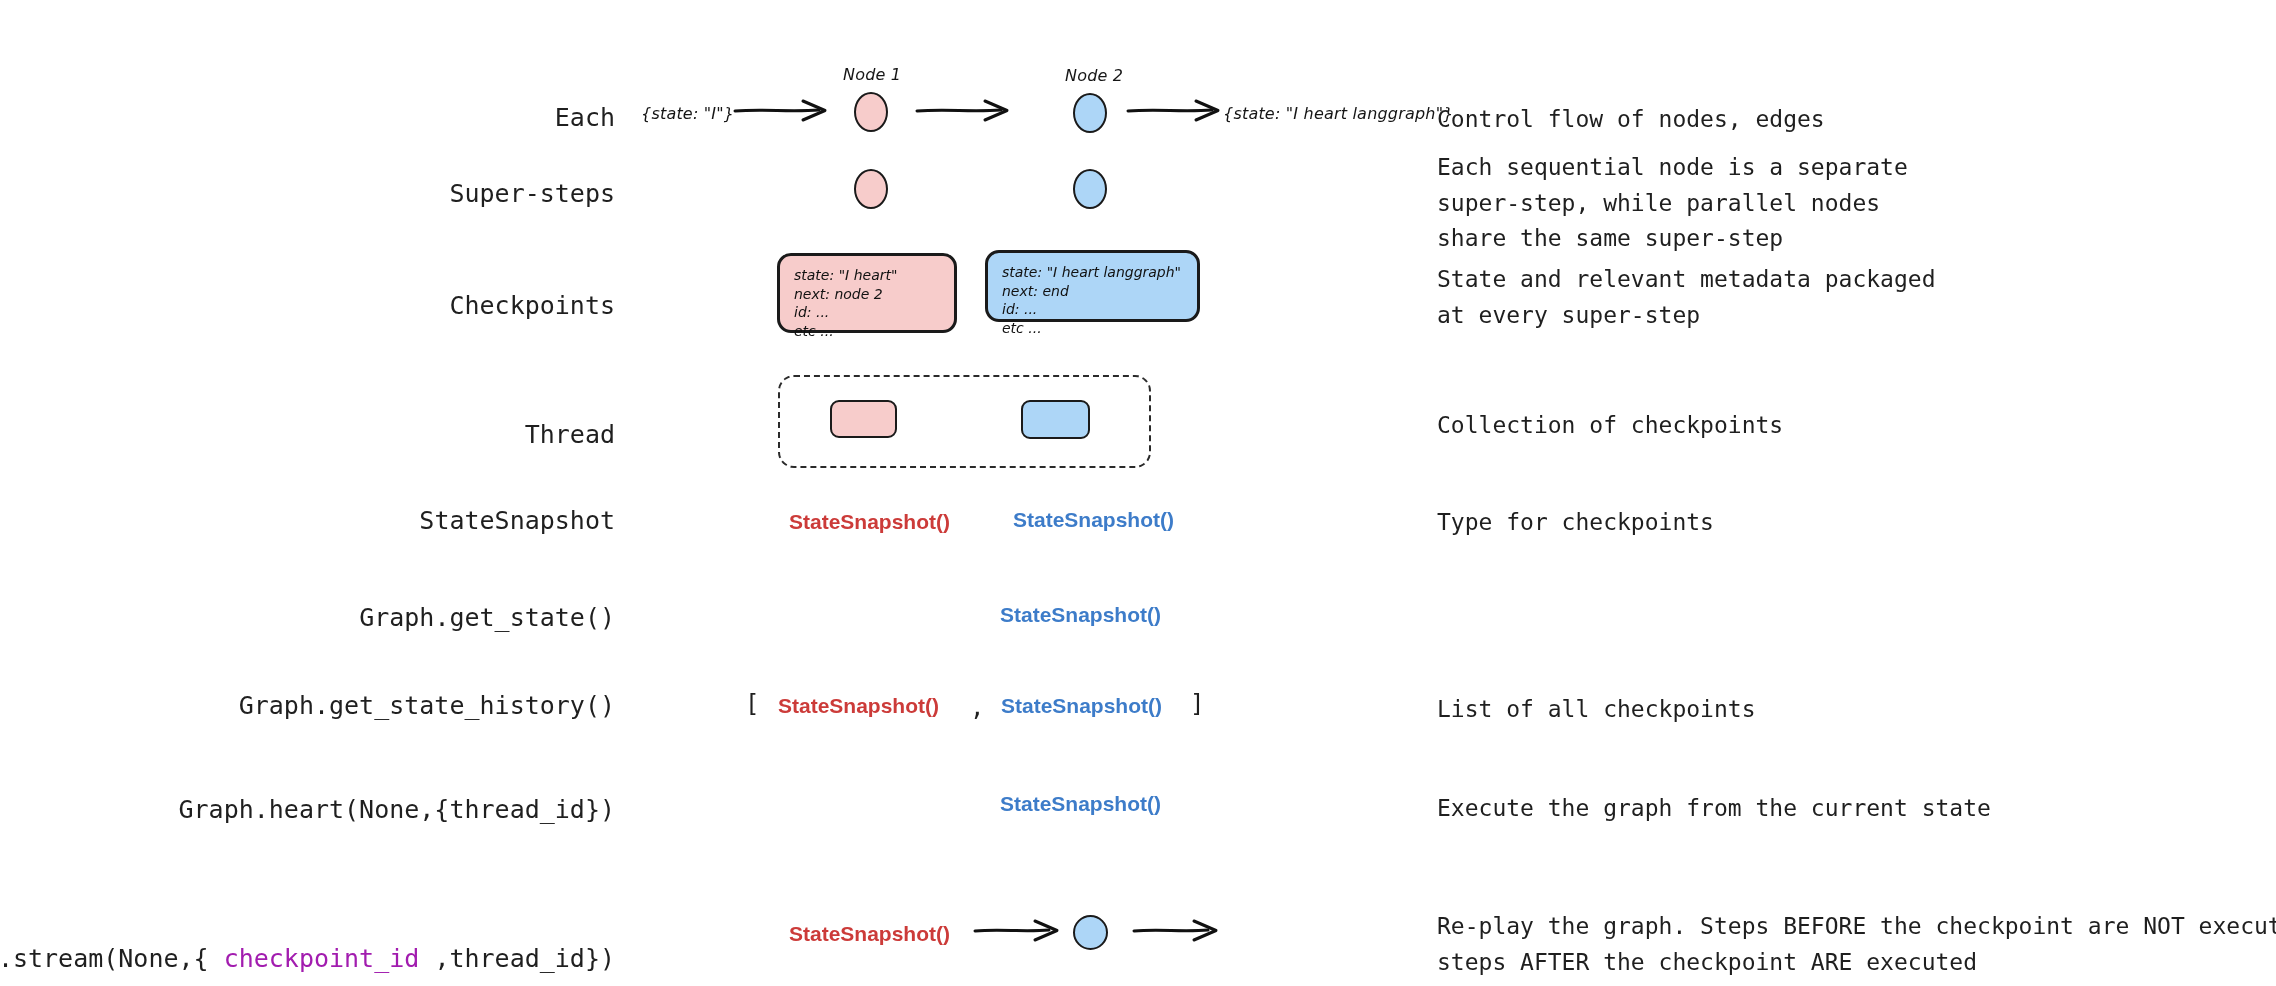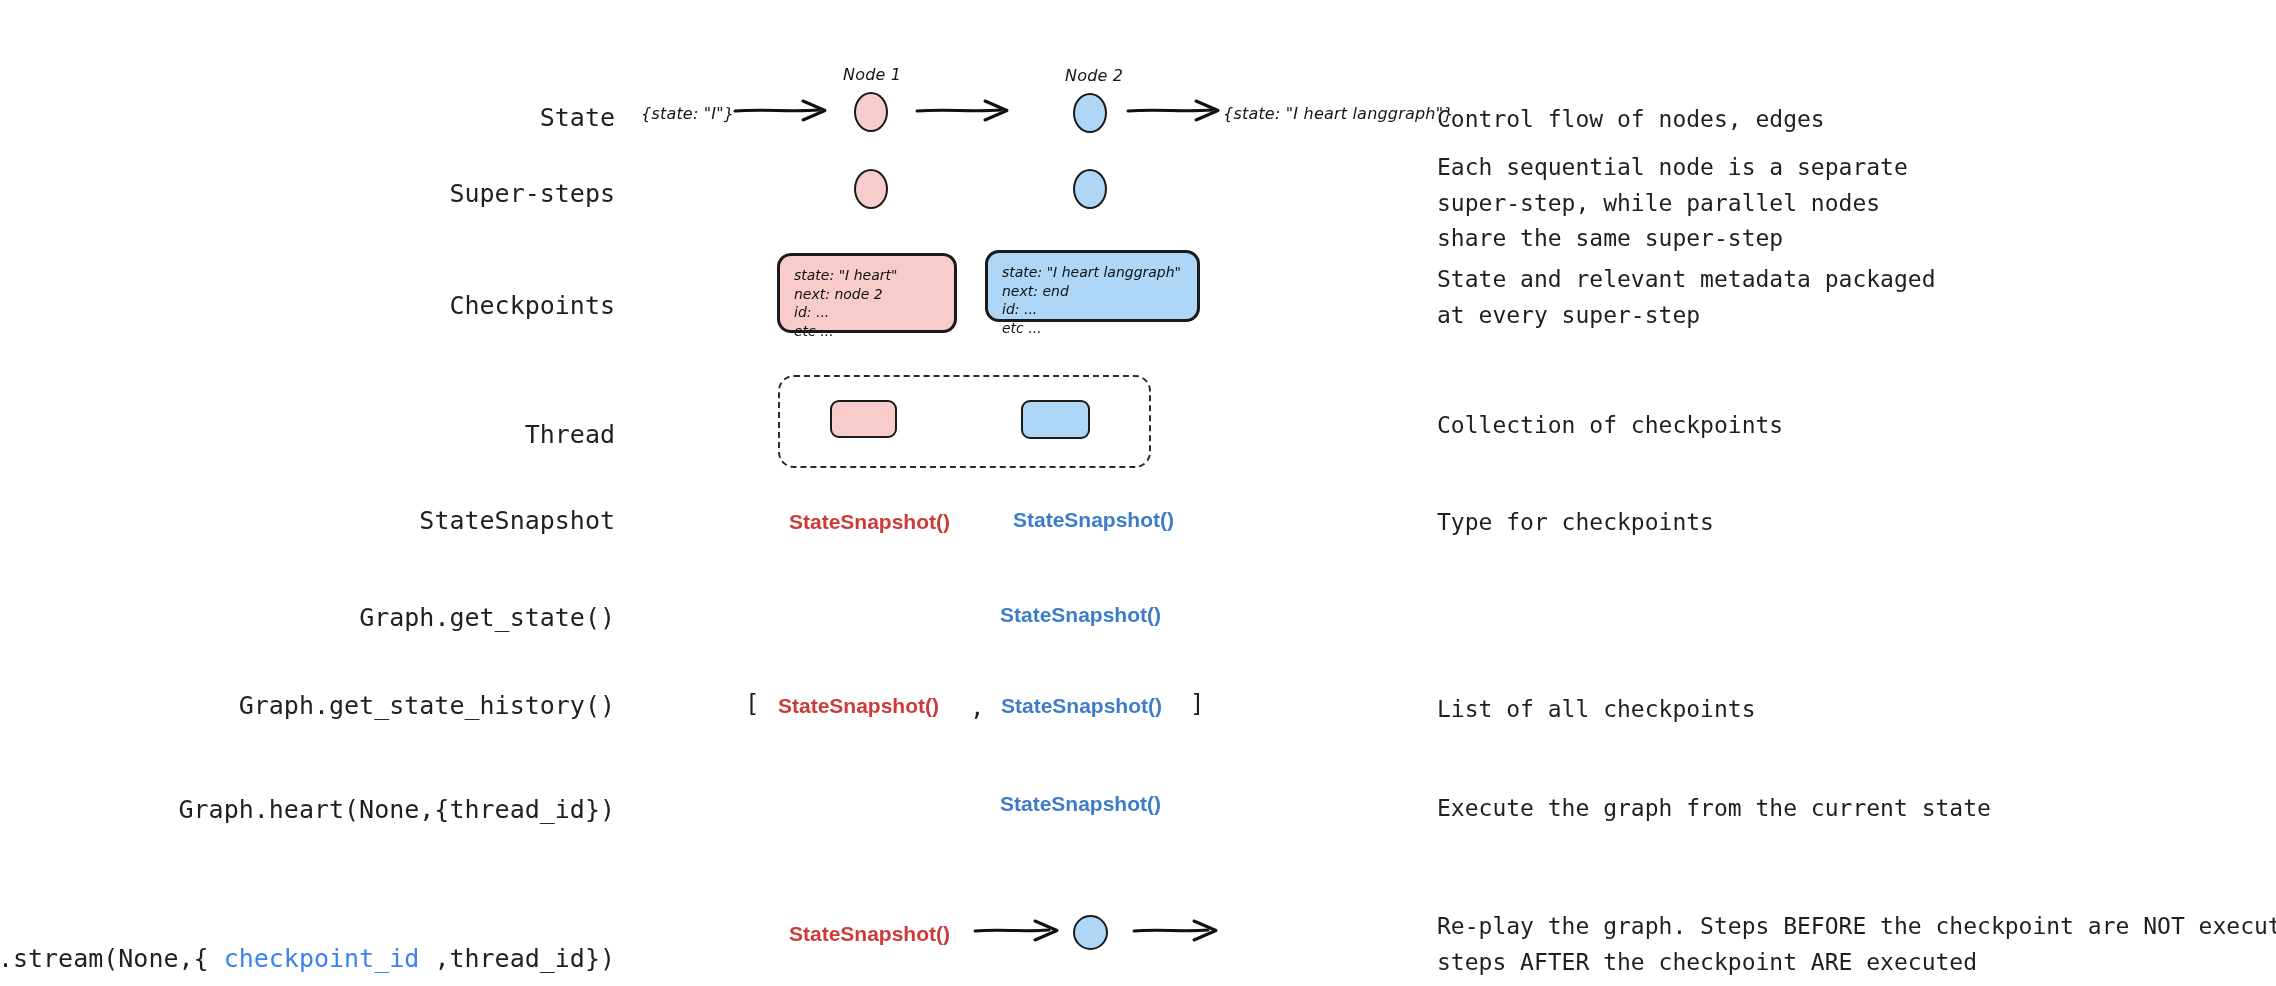--- a/index.html
+++ b/index.html
@@ -53,21 +53,21 @@
     font-weight: bold;
     white-space: pre;
   }
   .snap.red  { color: #CC3B39; }
   .snap.blue { color: #3D7CC9; }
   .bracket {
     font-size: 24px;
     font-family: "DejaVu Sans Mono", monospace;
     color: #1f1f1f;
   }
-  .red-inline { color: #3b82f6; }
+  .red-inline { color: #a21caf; }
 
   
   .node-circle {
     position: absolute;
     border-radius: 50%;
     border: 2.5px solid #1a1a1a;
     box-sizing: border-box;
   }
   .node-pink { background: #F7CCCB; }
   .node-blue { background: #ADD6F7; }
@@ -107,21 +107,21 @@
     background: transparent;
   }
 
   .arrow { position: absolute; }
 </style>
 </head>
 <body>
 
 <div id="canvas">
 
-  <div class="lbl row-label" style="right:1661px; top:102px;">State</div>
+  <div class="lbl row-label" style="right:1661px; top:102px;">Each</div>
 
   <div class="lbl row-label" style="right:1661px; top:178px;">Super-steps</div>
 
   <div class="lbl row-label" style="right:1661px; top:290px;">Checkpoints</div>
 
   <div class="lbl row-label" style="right:1661px; top:404px;margin-top:15px;">Thread</div>
 
   <div class="lbl row-label" style="right:1661px; top:505px;">StateSnapshot</div>
 
   <div class="lbl row-label" style="right:1661px; top:602px;">Graph.get_state()</div>

